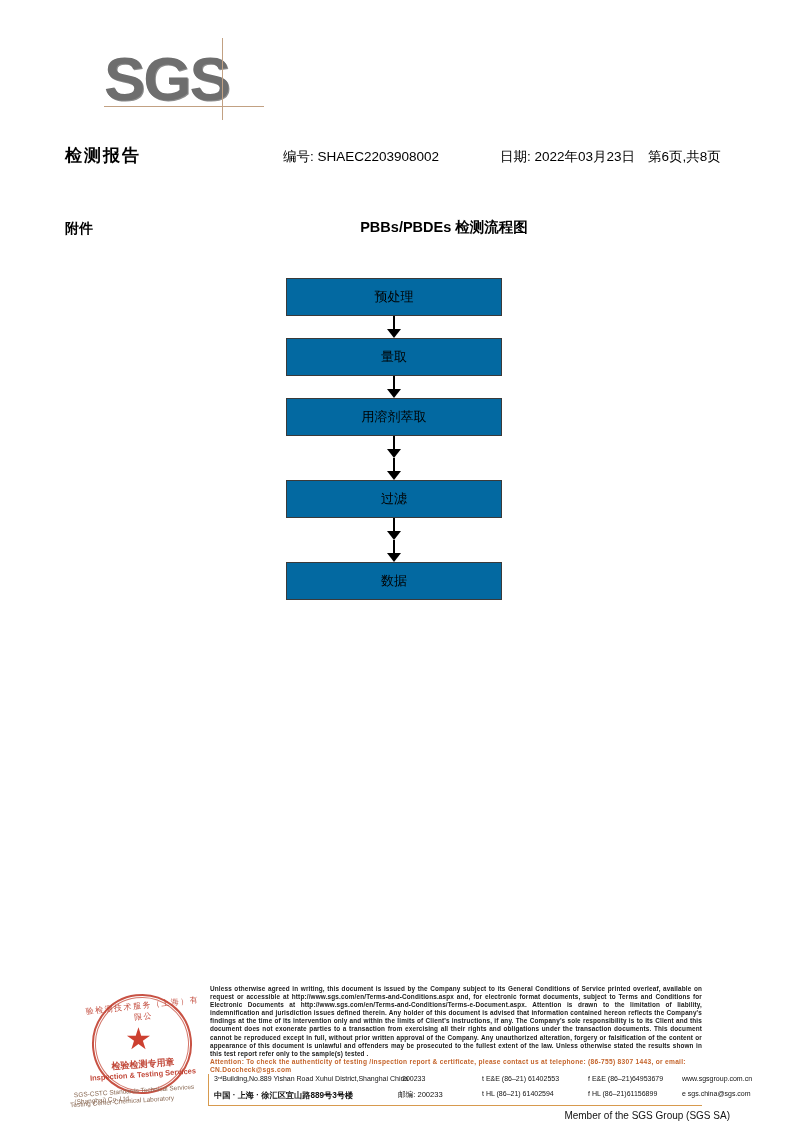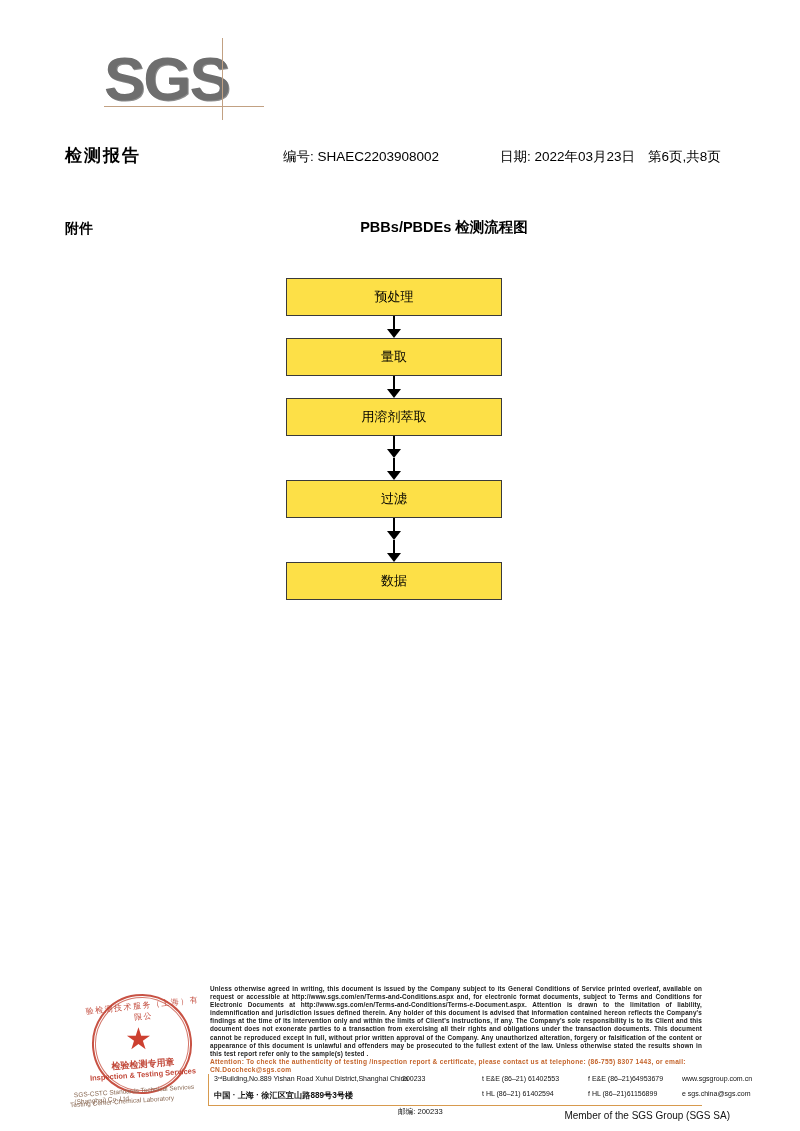--- a/index.html
+++ b/index.html
@@ -108,21 +108,21 @@
     width: 216px;
   }
   .flow-step {
     position: relative;
   }
   .flow-box {
     box-sizing: border-box;
     width: 216px;
     height: 38px;
     border: 1.3px solid #3a3a3a;
-    background: #fde047;
+    background: #0369a1;
     display: flex;
     align-items: center;
     justify-content: center;
     font-size: 13px;
     color: #000;
   }
   .flow-arrow {
     position: relative;
     width: 216px;
     height: 22px;
@@ -333,21 +333,21 @@
   }
   .addr-col-w {
     position: absolute;
     left: 468px;
     top: 0;
     font-size: 7px;
     color: #111;
     white-space: nowrap;
   }
   #addr-row-cn .addr-col-a { font-size: 8.2px; font-weight: bold; }
-  #addr-row-cn .addr-col-zip { left: 184px; font-size: 7.6px; margin-top: 17px; }
+  #addr-row-cn .addr-col-zip { left: 184px; font-size: 7.6px; }
 
   #member {
     position: absolute;
     left: 0;
     top: 132px;
     width: 730px;
     text-align: right;
     font-size: 10px;
     color: #111;
   }

